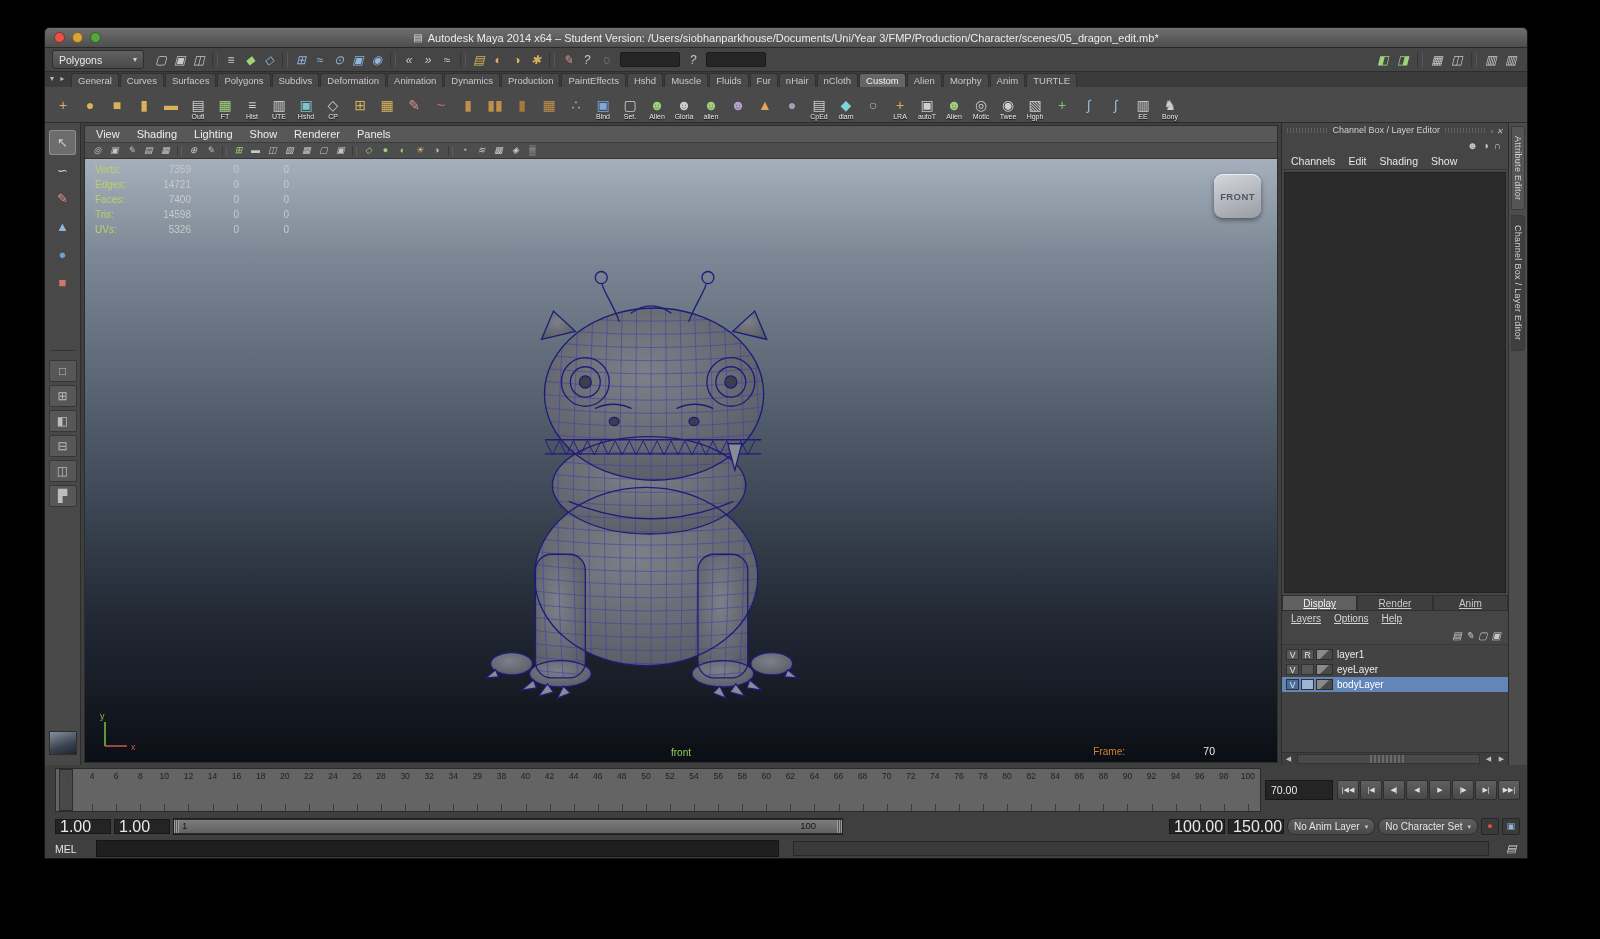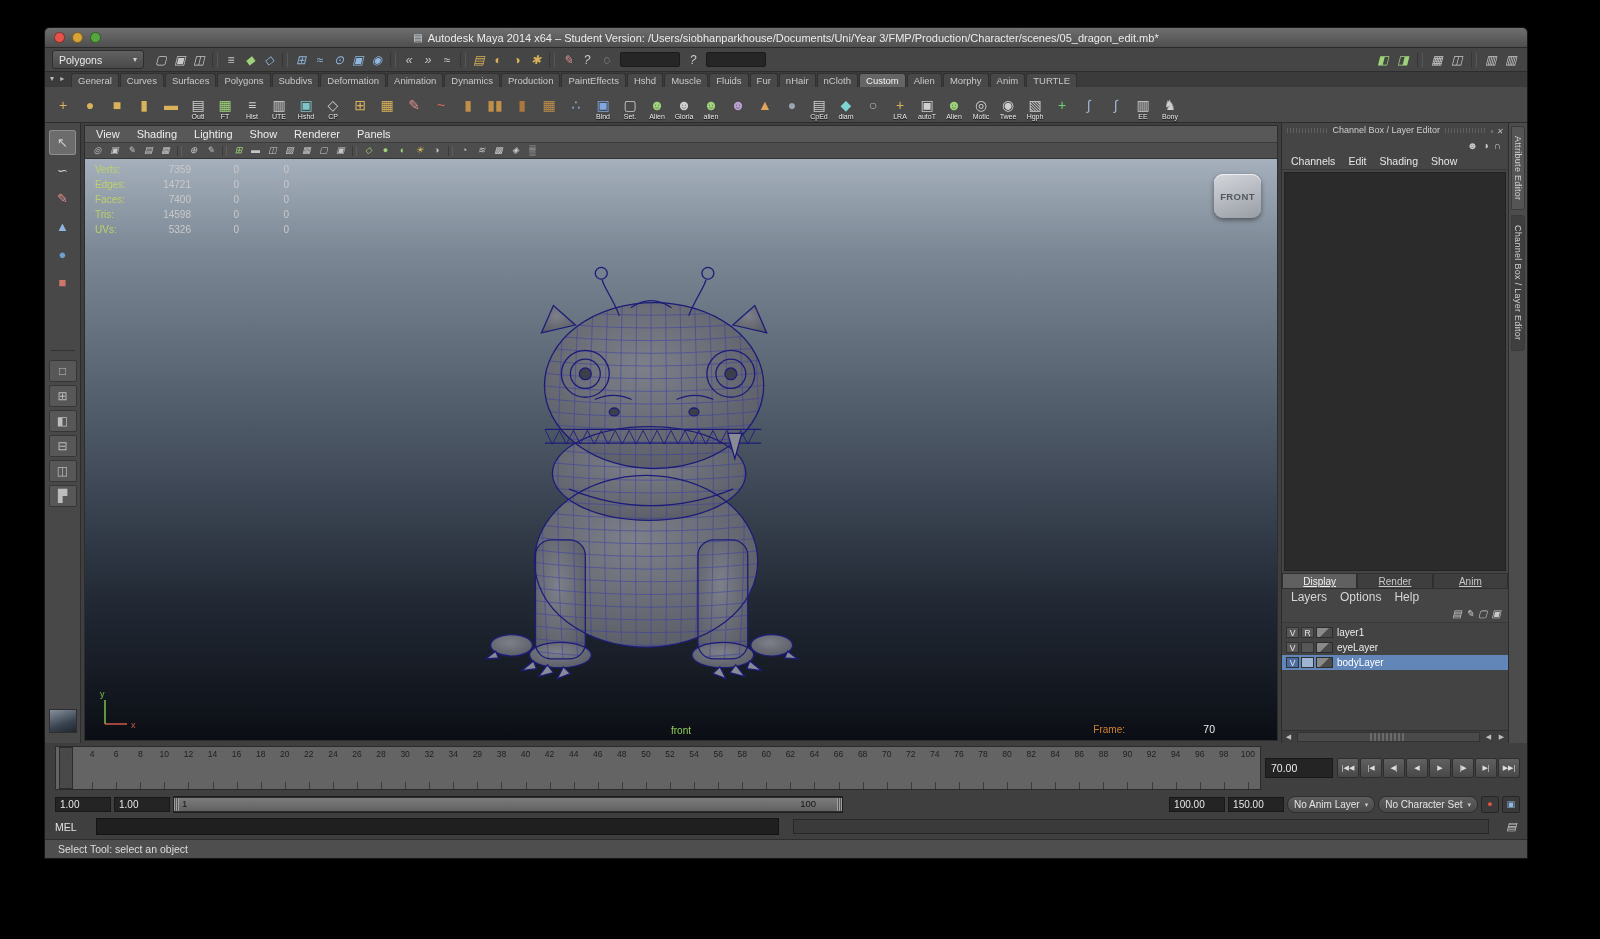--- a/index.html
+++ b/index.html
@@ -97,21 +97,21 @@
               padding:0 7px;flex:0 0 auto;}
   .cb-iconrow .g{font-size:10px;color:#c6c6c6;}
   .cb-menus{height:16px;display:flex;align-items:center;gap:13px;padding:0 9px;font-size:10.5px;
             color:#e6e6e6;border-bottom:1px solid #373737;flex:0 0 auto;}
   .cb-empty{flex:1 1 auto;margin:2px;background:#2b2b2b;border:1px solid #222;}
   .layer-editor{height:170px;display:flex;flex-direction:column;flex:0 0 auto;}
   .le-tabs{height:16px;display:flex;flex:0 0 auto;}
   .le-tab{flex:1;text-align:center;font-size:10px;line-height:15px;background:#3e3e3e;
           border:1px solid #2f2f2f;color:#c9c9c9;text-decoration:underline;}
   .le-tab.active{background:#606060;color:#f2f2f2;}
-  .le-menus{height:15px;display:flex;gap:13px;padding:0 9px;font-size:12px;align-items:center;flex:0 0 auto;}
+  .le-menus{height:15px;display:flex;gap:13px;padding:0 9px;font-size:10px;align-items:center;flex:0 0 auto;text-decoration:underline;}
   .le-icons{height:18px;display:flex;justify-content:flex-end;gap:4px;padding:0 7px;align-items:center;
             border-bottom:1px solid #393939;flex:0 0 auto;}
   .le-icons .g{font-size:10px;color:#c6c6c6;}
   .layer-rows{flex:1 1 auto;background:#434343;padding-top:2px;}
   .layer-row{height:15px;display:flex;align-items:center;gap:2px;padding:0 4px;font-size:10px;color:#ececec;}
   .layer-row.selected{background:#6286b8;color:#fff;}
   .lv,.lr{width:13px;height:11px;background:#575757;border:1px solid #323232;font-size:8.5px;
           text-align:center;line-height:11px;box-sizing:border-box;color:#e8e8e8;}
   .layer-row.selected .lv{background:#4a6da0;}
   .layer-row.selected .lr{background:#9db4d2;}
@@ -138,21 +138,21 @@
   .current-marker{position:absolute;left:3px;top:0;bottom:0;width:12px;background:#474747;
                   border:1px solid #262626;opacity:.9;}
   .time-field{width:56px;align-self:center;height:18px;background:#242424;border:1px solid #181818;
               color:#ececec;font-size:10.5px;display:flex;align-items:center;padding:0 5px;}
   .playback{display:flex;align-items:center;gap:1px;align-self:center;}
   .pb-btn{min-width:18px;height:18px;background:linear-gradient(#606060,#484848);border:1px solid #2e2e2e;
           color:#dedede;font-size:7px;display:flex;align-items:center;justify-content:center;
           border-radius:2px;padding:0 1px;}
   
   .rangeblock{height:19px;display:flex;align-items:center;gap:3px;padding:0 7px 0 10px;margin-top:2px;flex:0 0 auto;}
-  .r-field{width:56px;height:15px;background:#242424;border:1px solid #181818;font-size:10px;
+  .r-field{width:56px;height:15px;background:#242424;border:1px solid #181818;font-size:16px;
            color:#e8e8e8;display:flex;align-items:center;padding:0 4px;box-sizing:border-box;}
   .range-bar{width:668px;height:15px;background:#2c2c2c;border:1px solid #1e1e1e;position:relative;}
   .range-inner{position:absolute;left:4px;right:4px;top:1px;bottom:1px;background:linear-gradient(#7c7c7c,#616161);}
   .range-handle{position:absolute;top:1px;bottom:1px;width:5px;
                 background:repeating-linear-gradient(90deg,#9e9e9e 0 1px,#555 1px 2px);}
   .range-handle.left{left:0px;} .range-handle.right{right:0px;}
   .range-start-label{position:absolute;left:8px;top:1px;font-size:9.5px;color:#161616;}
   .range-end-label{position:absolute;right:26px;top:1px;font-size:9.5px;color:#161616;}
   .r-spacer{flex:1;}
   .r-dropdown{height:15px;background:linear-gradient(#5e5e5e,#494949);border:1px solid #2e2e2e;
@@ -1143,17 +1143,14 @@
 
   <div class="cmdblock">
     <span class="cmd-label">MEL</span>
     <input class="cmd-input" value="" style="">
     <div class="cmd-output"></div>
     <span class="cmd-icon">
         <i class="g">▤</i>
       </span>
   </div>
 
-  <div class="helpline">
-    <span>Select Tool: select an object</span>
-  </div>
 
 </div>
 
 </body></html>

